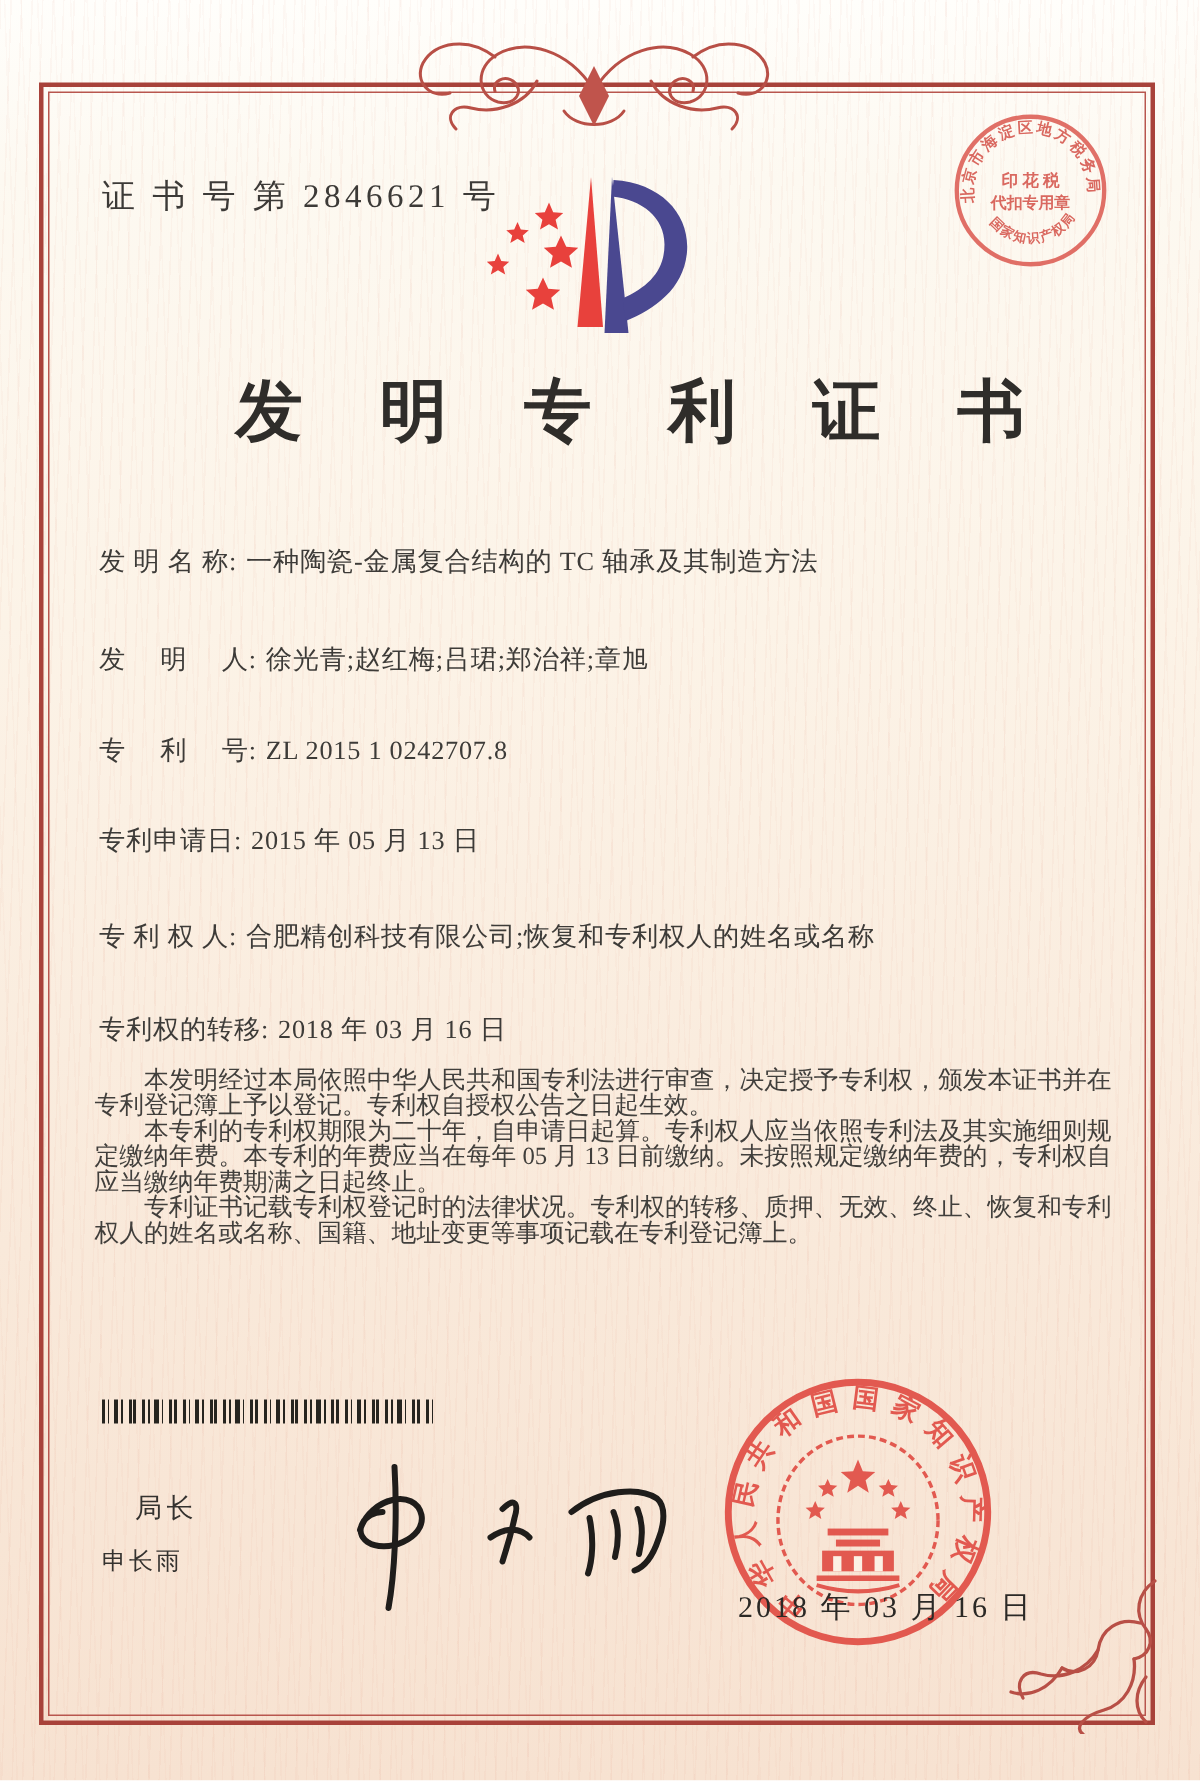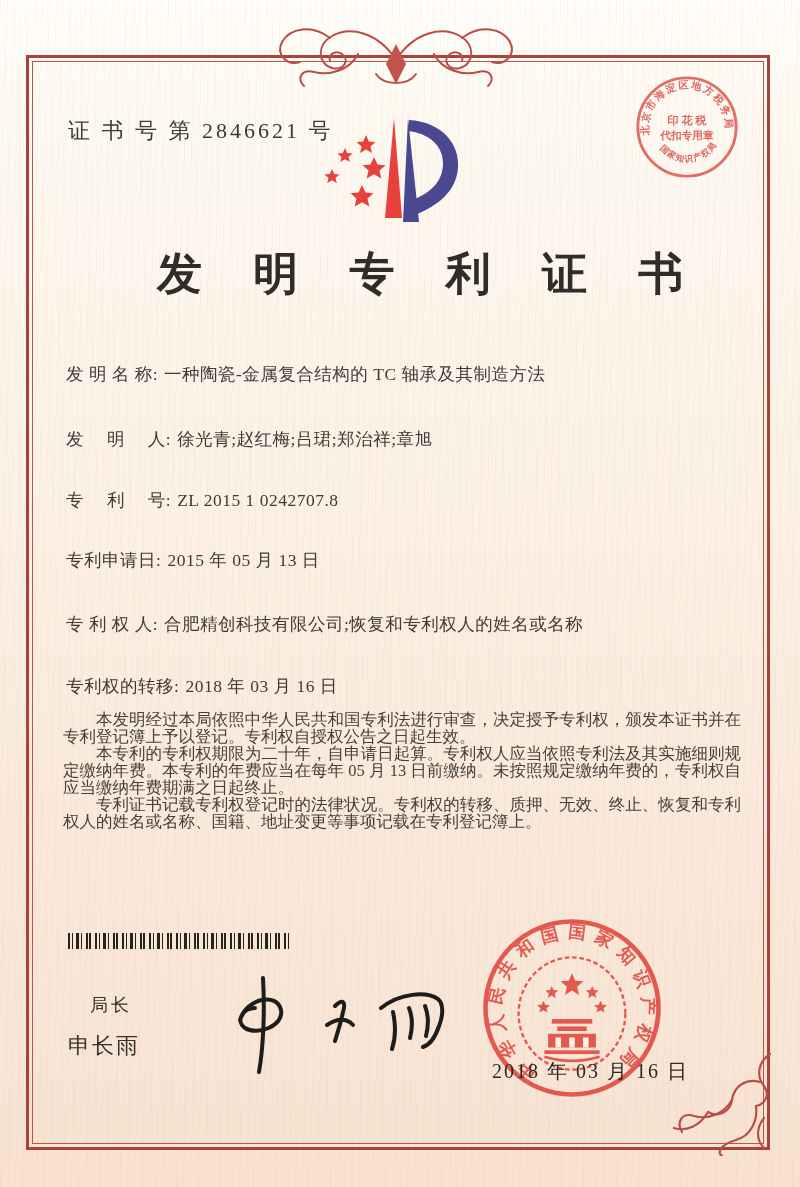--- a/index.html
+++ b/index.html
@@ -51,21 +51,21 @@
     background-image:repeating-linear-gradient(90deg,
       #26241f 0 2px, transparent 2px 4px,
       #26241f 4px 5px, transparent 5px 8px,
       #26241f 8px 11px, transparent 11px 13px,
       #26241f 13px 14px, transparent 14px 18px,
       #26241f 18px 20px, transparent 20px 21px,
       #26241f 21px 23px, transparent 23px 27px);
   }
   .officer-title{position:absolute;left:68px;top:993px;font-size:18px;letter-spacing:3px;color:#34322f;
     font-family:"Liberation Sans","DejaVu Sans",sans-serif;margin-left:22px;}
-  .officer-name{position:absolute;left:68px;top:1031px;font-size:22px;letter-spacing:2px;color:#34322f;
+  .officer-name{position:absolute;left:68px;top:1031px;font-size:16px;letter-spacing:2px;color:#34322f;
     font-family:Liberation Sans, sans-serif;}
   .signature{position:absolute;left:185px;top:968px;width:275px;height:118px;}
   .big-seal{position:absolute;left:480px;top:916px;width:184px;height:184px;opacity:.93;}
   .issue-date{
     position:absolute;left:492px;top:1058px;z-index:6;
     font-size:20px;letter-spacing:2px;color:#2b2926;
   }
   .ornament-top{position:absolute;left:266px;top:14px;width:260px;height:86px;}
   .ornament-corner{position:absolute;left:672px;top:1048px;width:104px;height:108px;}
   svg{display:block;}

